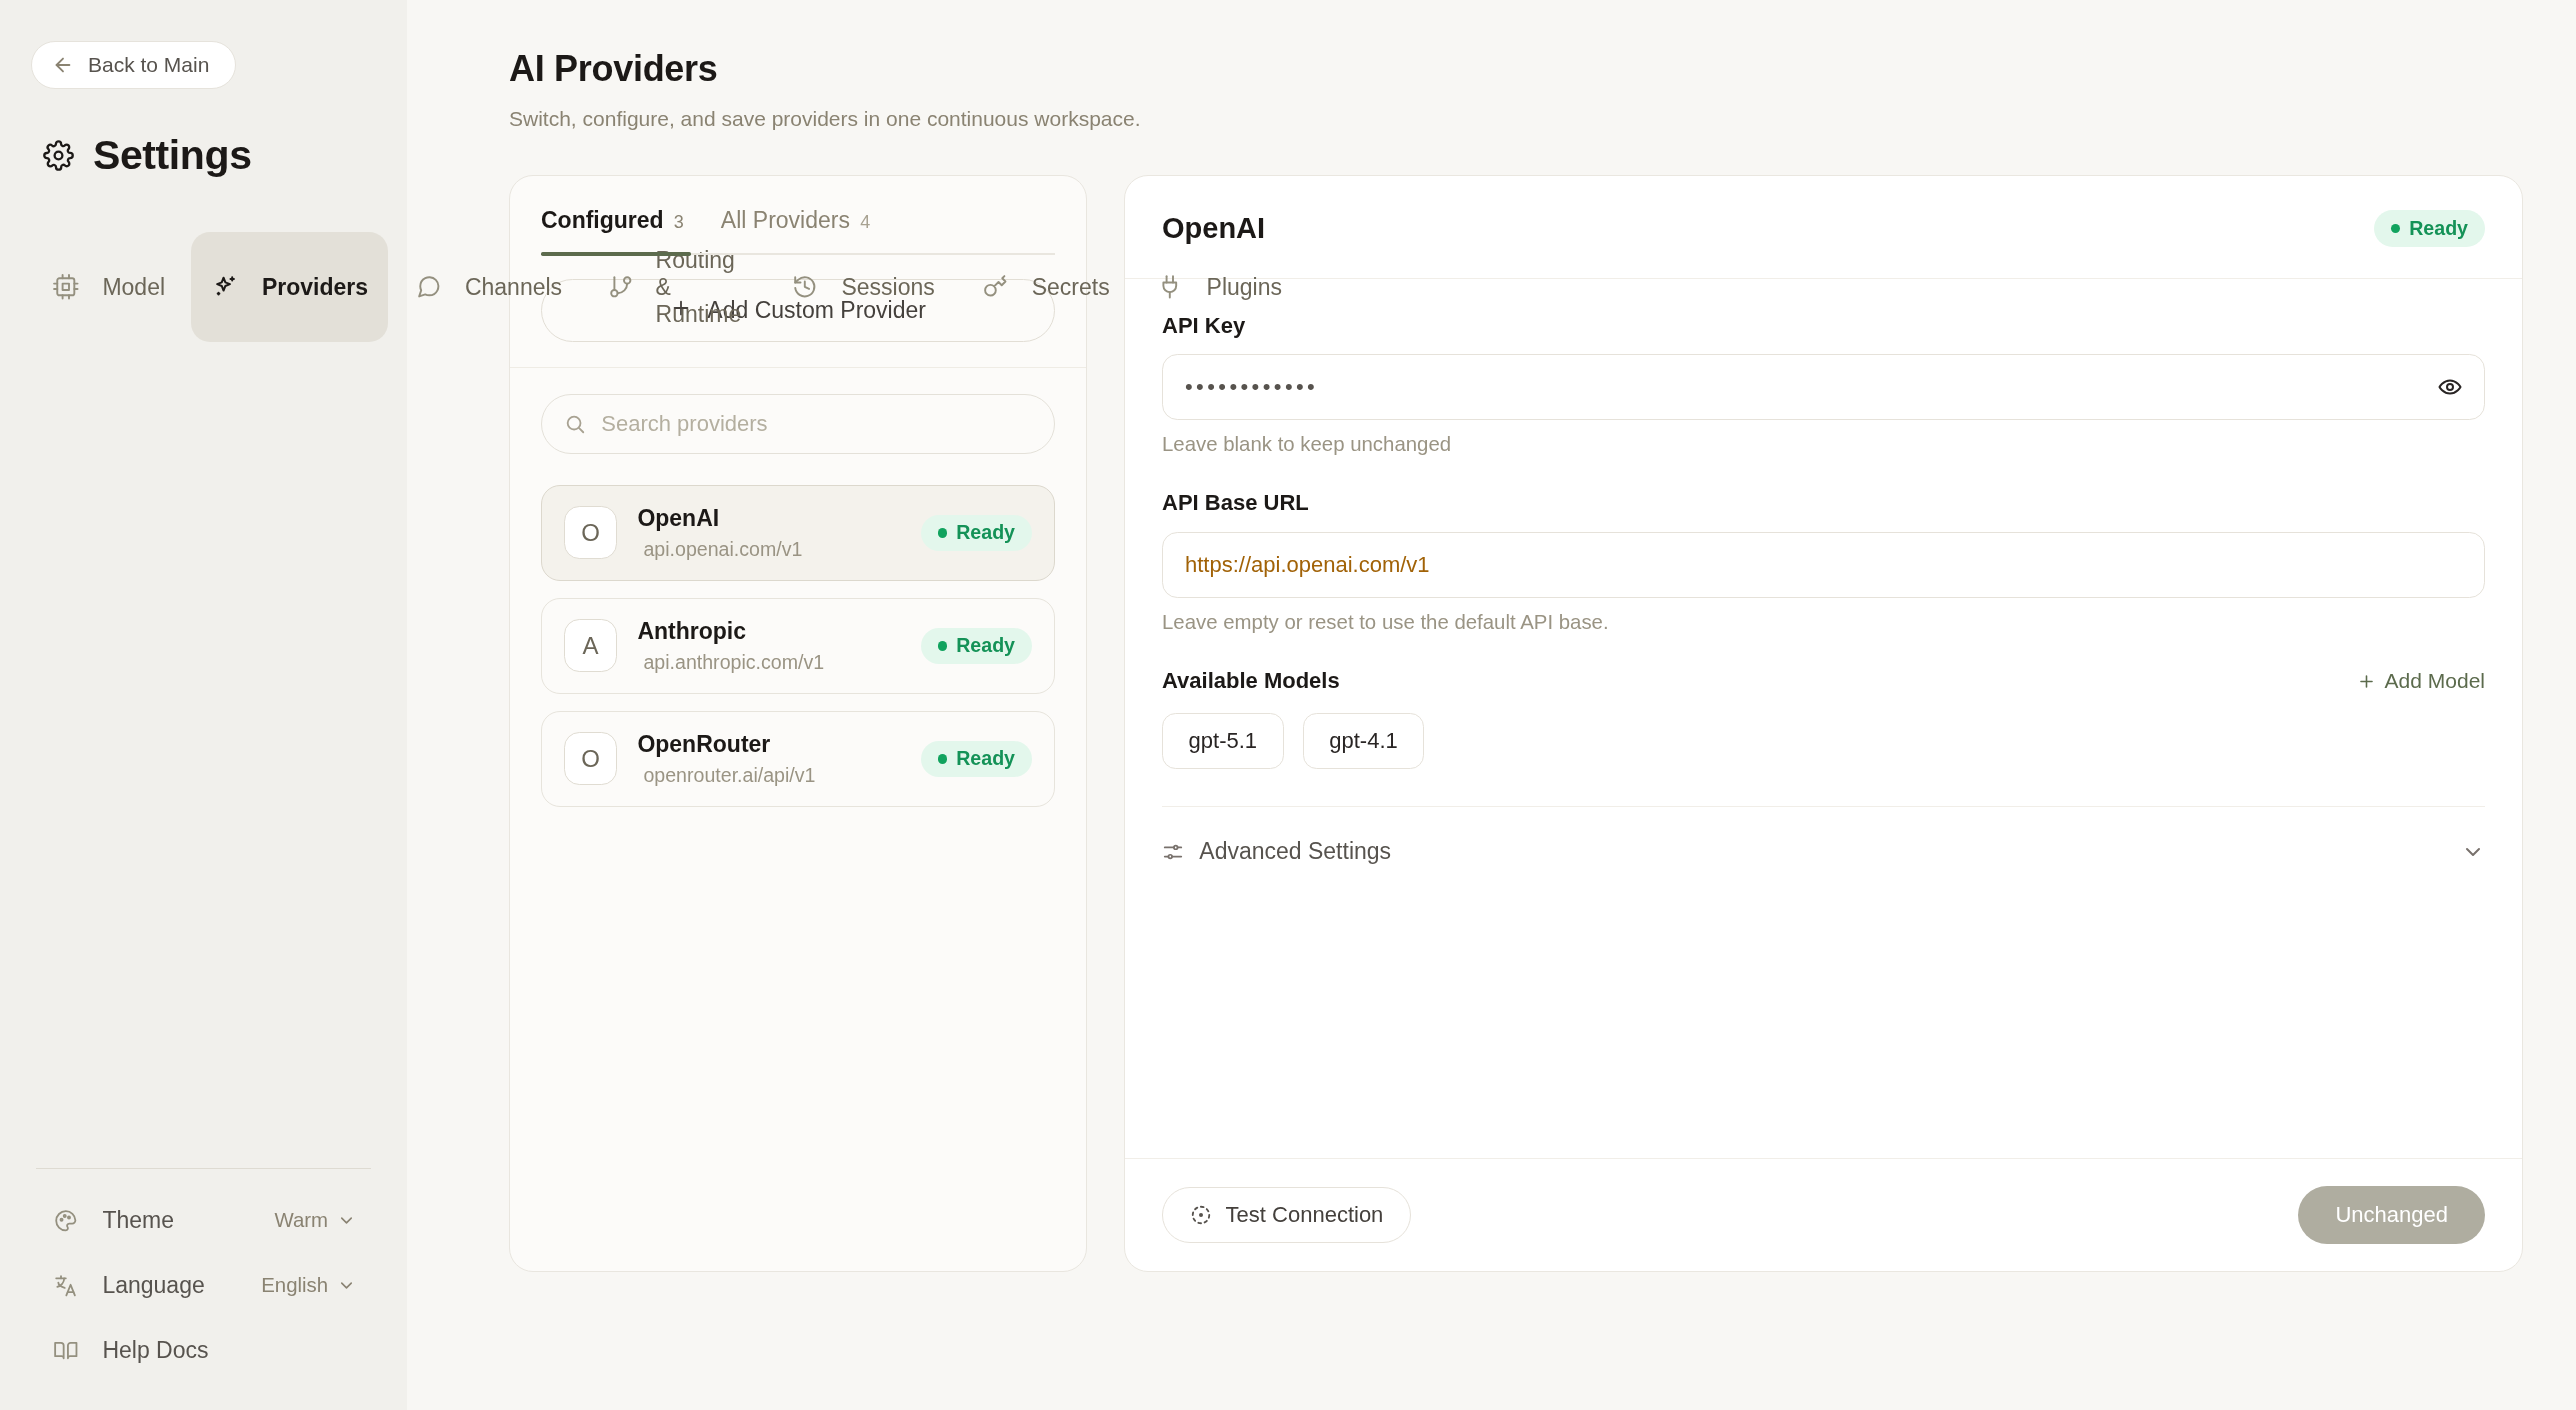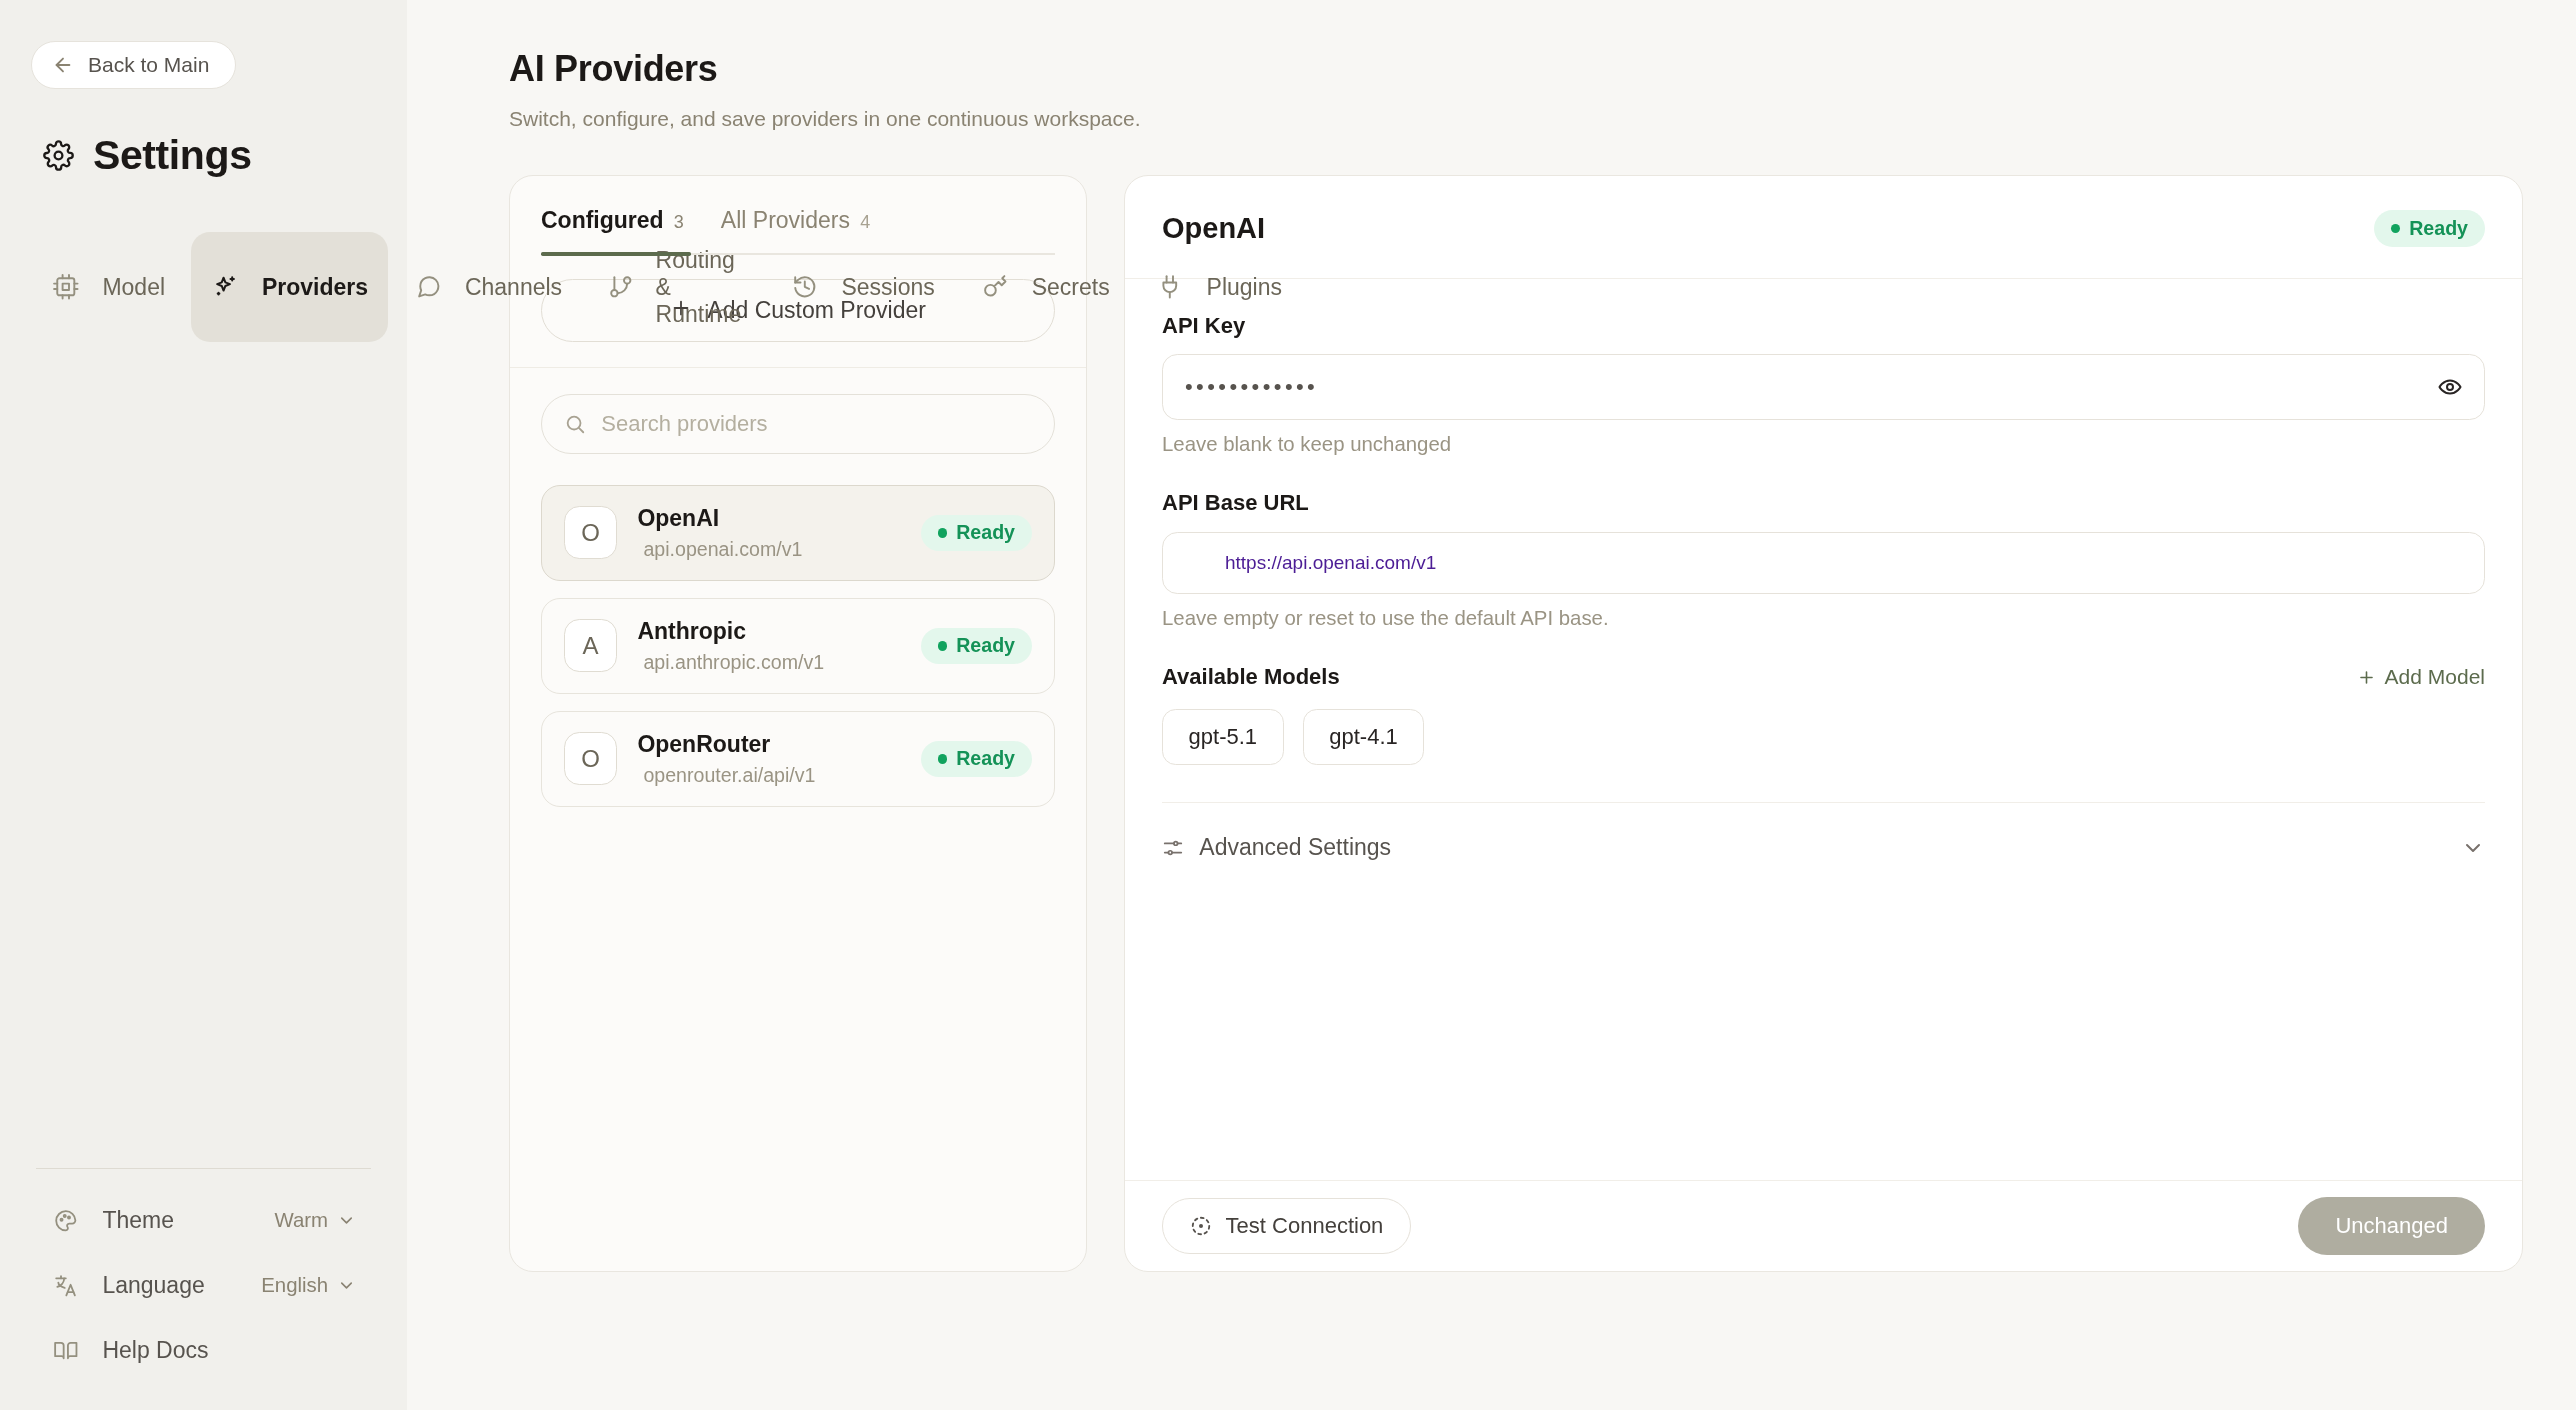--- a/index.html
+++ b/index.html
@@ -178,22 +178,22 @@
   .field-label { font-size: 22px; font-weight: 600; color: #1C1917; }
   .field-input {
     margin-top: 15.3px;
     border: 0.9px solid #E6E2DA; border-radius: 15.3px;
     background: #FFFFFF;
     padding: 19px 22px;
     display: flex; align-items: center; gap: 13.6px;
   }
   .field-input input {
     border: none; outline: none; background: transparent;
-    font-family: inherit; font-size: 19px; color: #4c1d95;
-    flex: 1 1 auto; width: 100%; margin-left: 40px;
+    font-family: inherit; font-size: 22px; color: #a16207;
+    flex: 1 1 auto; width: 100%;
   }
   .field-input .dots { font-size: 22px; color: #57534E; letter-spacing: 3.4px; flex:1 1 auto; }
   .eye-btn { display:flex; cursor:pointer; color:#292524; }
   .field-hint { margin-top: 13.6px; font-size: 20.4px; color: #9A9484; }
   .field-group { margin-bottom: 34px; }
 
   .models-head { display:flex; align-items:center; justify-content:space-between; }
   .add-model-link {
     display:inline-flex; align-items:center; gap:8.5px;
     color:#5C6B4D; font-size:21px; cursor:pointer;
@@ -209,21 +209,21 @@
   .advanced-row {
     display:flex; align-items:center; justify-content:space-between;
     padding: 32px 0 32px 0; cursor: pointer;
   }
   .advanced-left { display:flex; align-items:center; gap:15.3px; color:#57534E; font-size:23px; }
   .advanced-left .ico { display:flex; color:#78716C; }
   .chev { display:flex; color:#78716C; }
 
   .detail-footer {
     border-top: 0.9px solid #F1EEE8;
-    padding: 16px 37px;
+    padding: 27px 37px;
     display:flex; align-items:center; justify-content:space-between;
   }
   .test-btn {
     display:inline-flex; align-items:center; gap:13.6px;
     border: 0.9px solid #E6E2DA; border-radius: 851px;
     background:#FFFFFF; padding: 13.6px 27px;
     font-size: 22px; color: #44403C; cursor:pointer;
   }
   .test-btn .ico { display:flex; color:#57534E; }
   .unchanged-btn {

